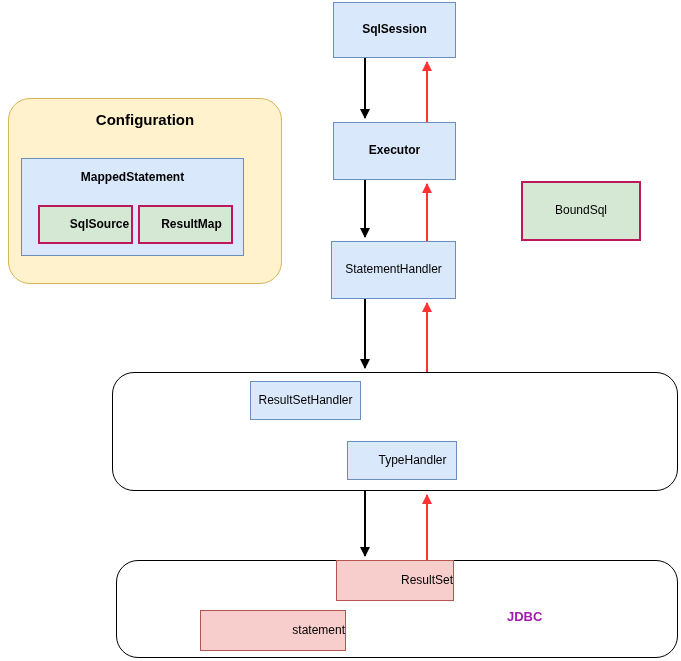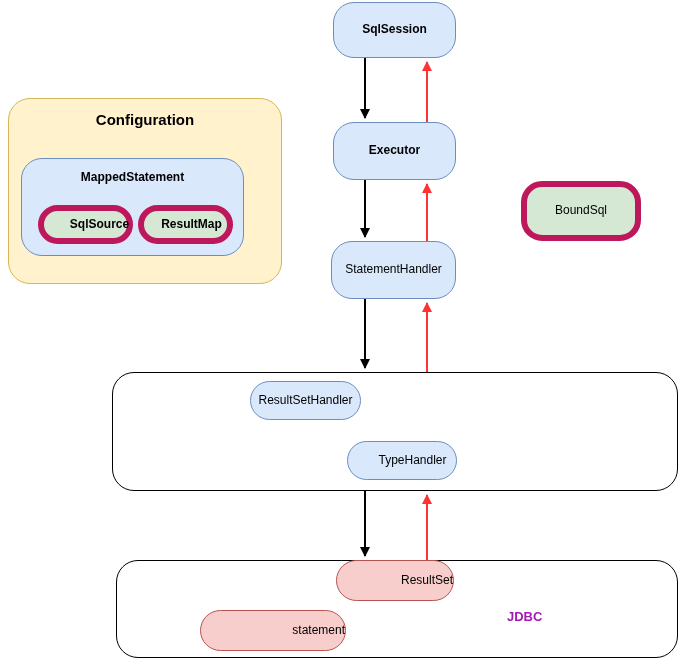--- a/index.html
+++ b/index.html
@@ -18,29 +18,28 @@
   .node {
     position: absolute;
     box-sizing: border-box;
     display: flex;
     align-items: center;
     justify-content: center;
     text-align: center;
     font-size: 12px;
     color: #000000;
     line-height: 1.15;
-    border-radius: 21px;
   }
   .blue {
     background: #dae8fc;
     border: 1px solid #6c8ebf;
   }
   .green {
     background: #d5e8d4;
-    border: 6px solid #be185d;
+    border: 2px solid #be185d;
   }
   .pink {
     background: #f8cecc;
     border: 1px solid #b85450;
     justify-content: flex-end;
   }
   .yellow {
     background: #fff2cc;
     border: 1px solid #d6b656;
     border-radius: 22px;

